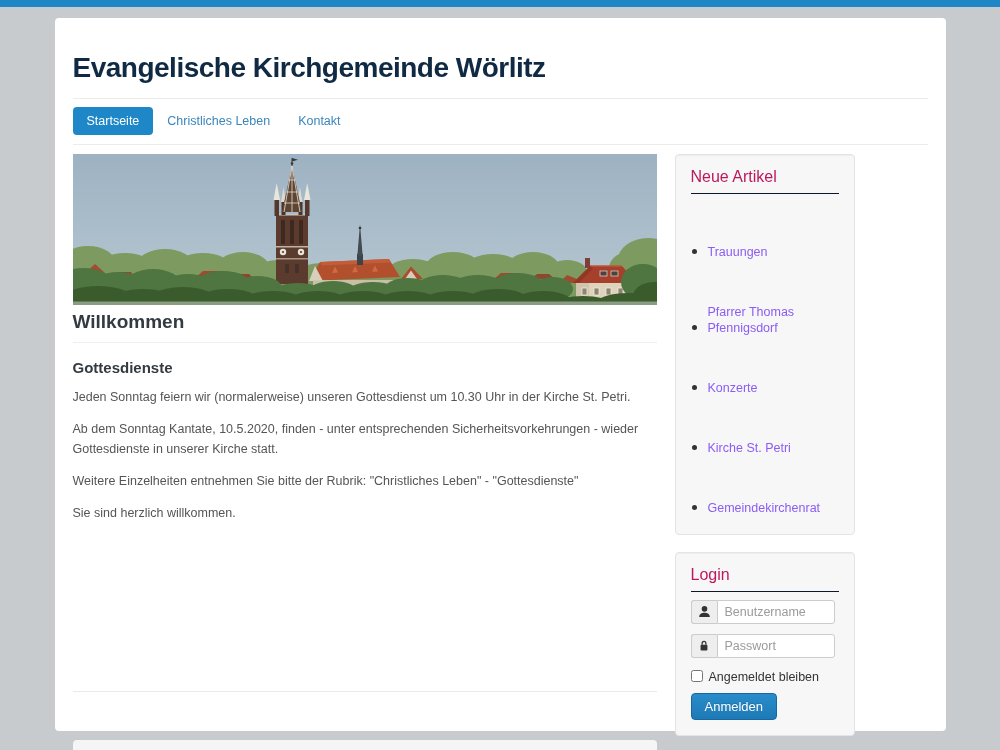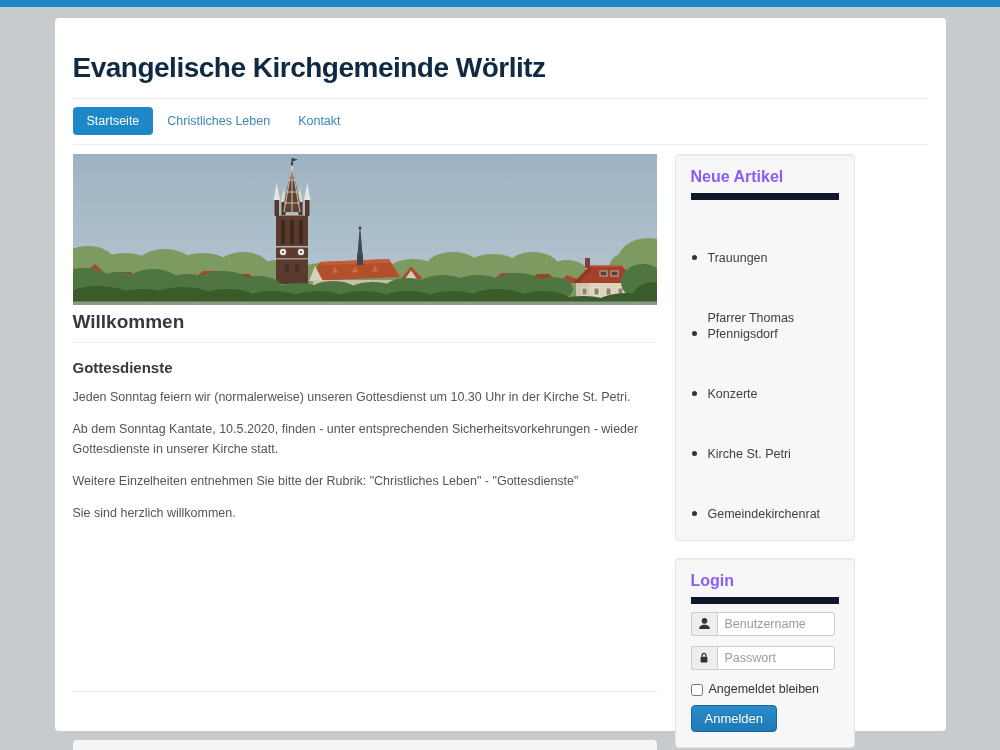--- a/index.html
+++ b/index.html
@@ -47,39 +47,39 @@
     margin-top: 48px; background: #f5f5f5; border-radius: 4px;
     padding: 8px 12px; font-size: 12px; color: #858585;
   }
   
   .well {
     background: #f7f7f7; border: 1px solid #e4e4e4; border-radius: 4px;
     padding: 13px 15px 15px; box-shadow: inset 0 1px 1px rgba(0,0,0,0.04);
   }
   .well + .well { margin-top: 17px; }
   .well-title {
-    font-size: 16px; font-weight: bold; color: #8b5cf6;
-    padding-bottom: 7px; border-bottom: 7px solid #0f172a; margin-bottom: 8px;
+    font-size: 16px; font-weight: normal; color: #be185d;
+    padding-bottom: 7px; border-bottom: 1px solid #0f172a; margin-bottom: 8px;
   }
   .art-list { list-style: disc; padding-left: 17px; color: #333; }
   .art-list li { margin: 2px 0; }
-  .art-list a { color: #404040; font-size: 12.5px; text-decoration: none; line-height: 1.22; display: inline-block; cursor: pointer; margin-top: 43px; }
+  .art-list a { color: #8b5cf6; font-size: 12.5px; text-decoration: none; line-height: 1.22; display: inline-block; cursor: pointer; margin-top: 43px; }
   
   .input-group { display: flex; margin-bottom: 10px; width: 144px; }
   .input-addon {
     width: 26px; background: #eeeeee; border: 1px solid #cccccc; border-right: none;
     border-radius: 3px 0 0 3px; display: flex; align-items: center; justify-content: center;
   }
   .input-group input[type=text], .input-group input[type=password] {
     width: 118px; height: 24px; border: 1px solid #cccccc; border-radius: 0 3px 3px 0;
     padding: 2px 7px; font-size: 12.5px; color: #555; font-family: "Liberation Sans", sans-serif;
     background: #fff; outline: none;
   }
   .input-group input::placeholder { color: #9b9b9b; }
-  .remember-row { display: flex; align-items: flex-end; margin: 12px 0 9px; }
+  .remember-row { display: flex; align-items: flex-start; margin: 12px 0 9px; }
   .remember-row input { width: 12px; height: 12px; margin-right: 6px; }
   .remember-row label { font-size: 12.5px; color: #333333; }
   .btn-primary {
     background: linear-gradient(#2a8ccb, #1d7ab6);
     border: 1px solid #1767a0; border-radius: 4px;
     color: #fff; font-size: 13px; padding: 5px 13px; cursor: pointer;
     font-family: "Liberation Sans", sans-serif;
     text-shadow: 0 -1px 0 rgba(0,0,0,0.15);
   }
   .login-links { margin-top: 10px; }

